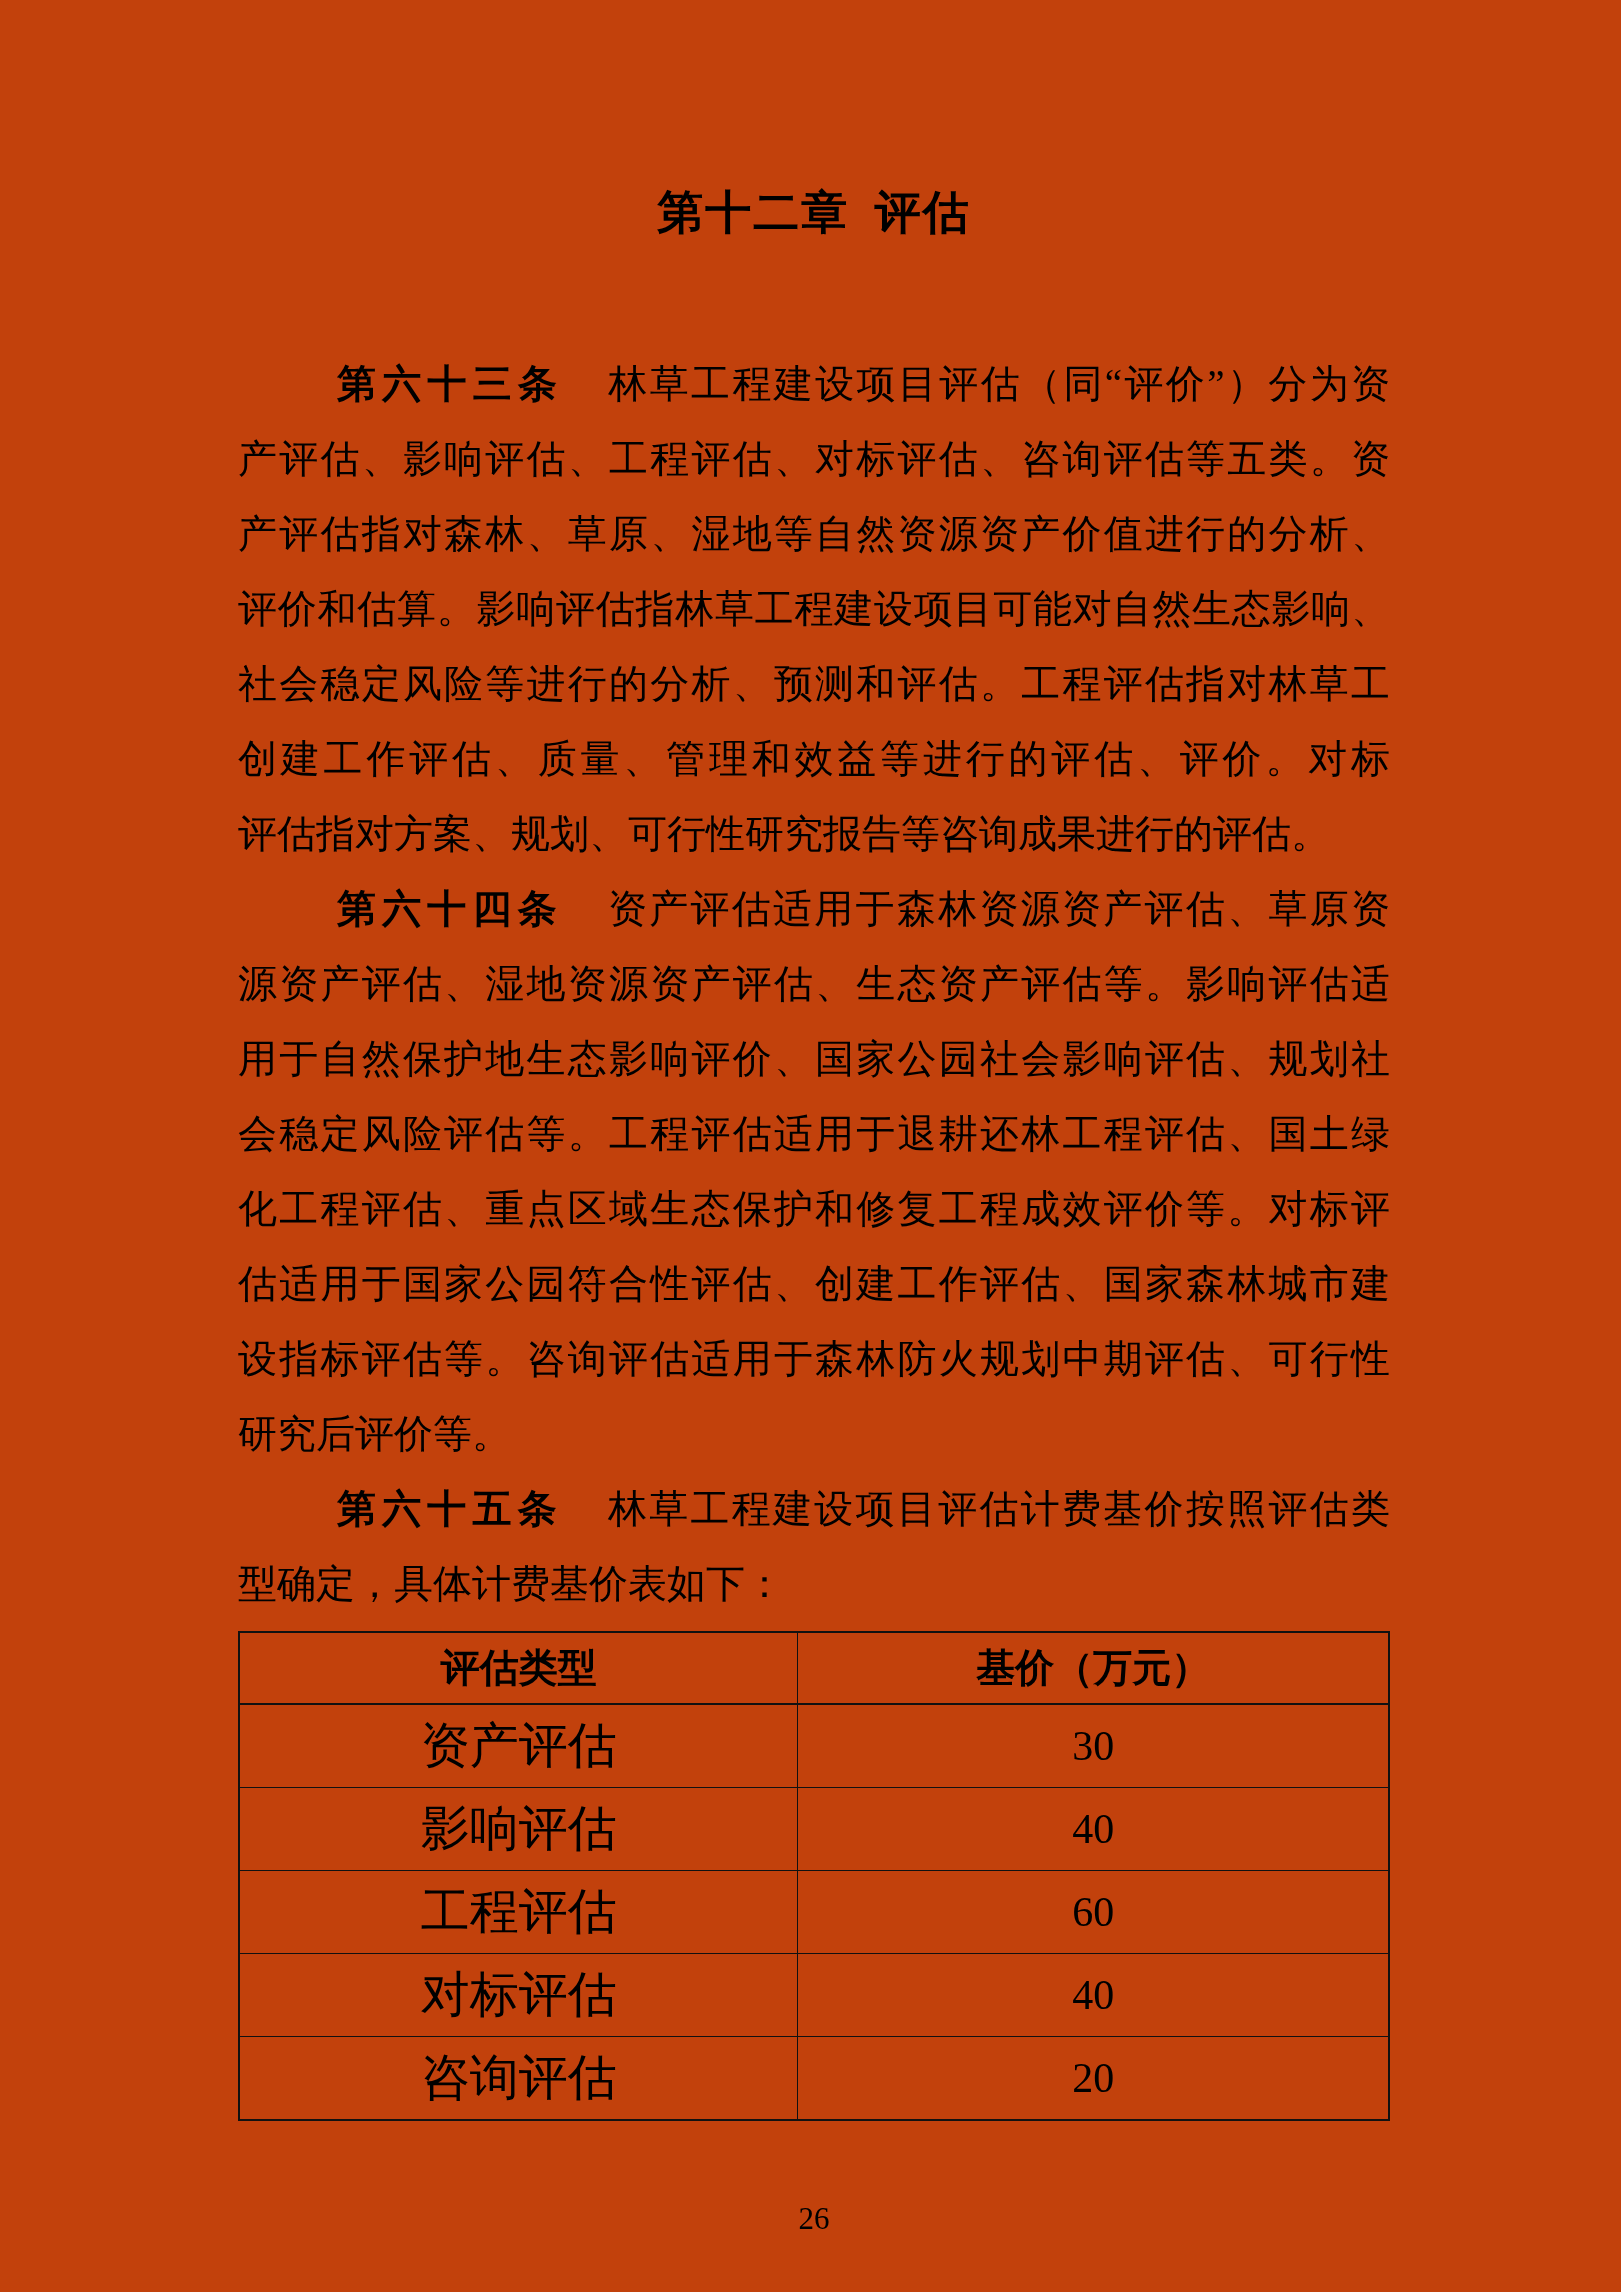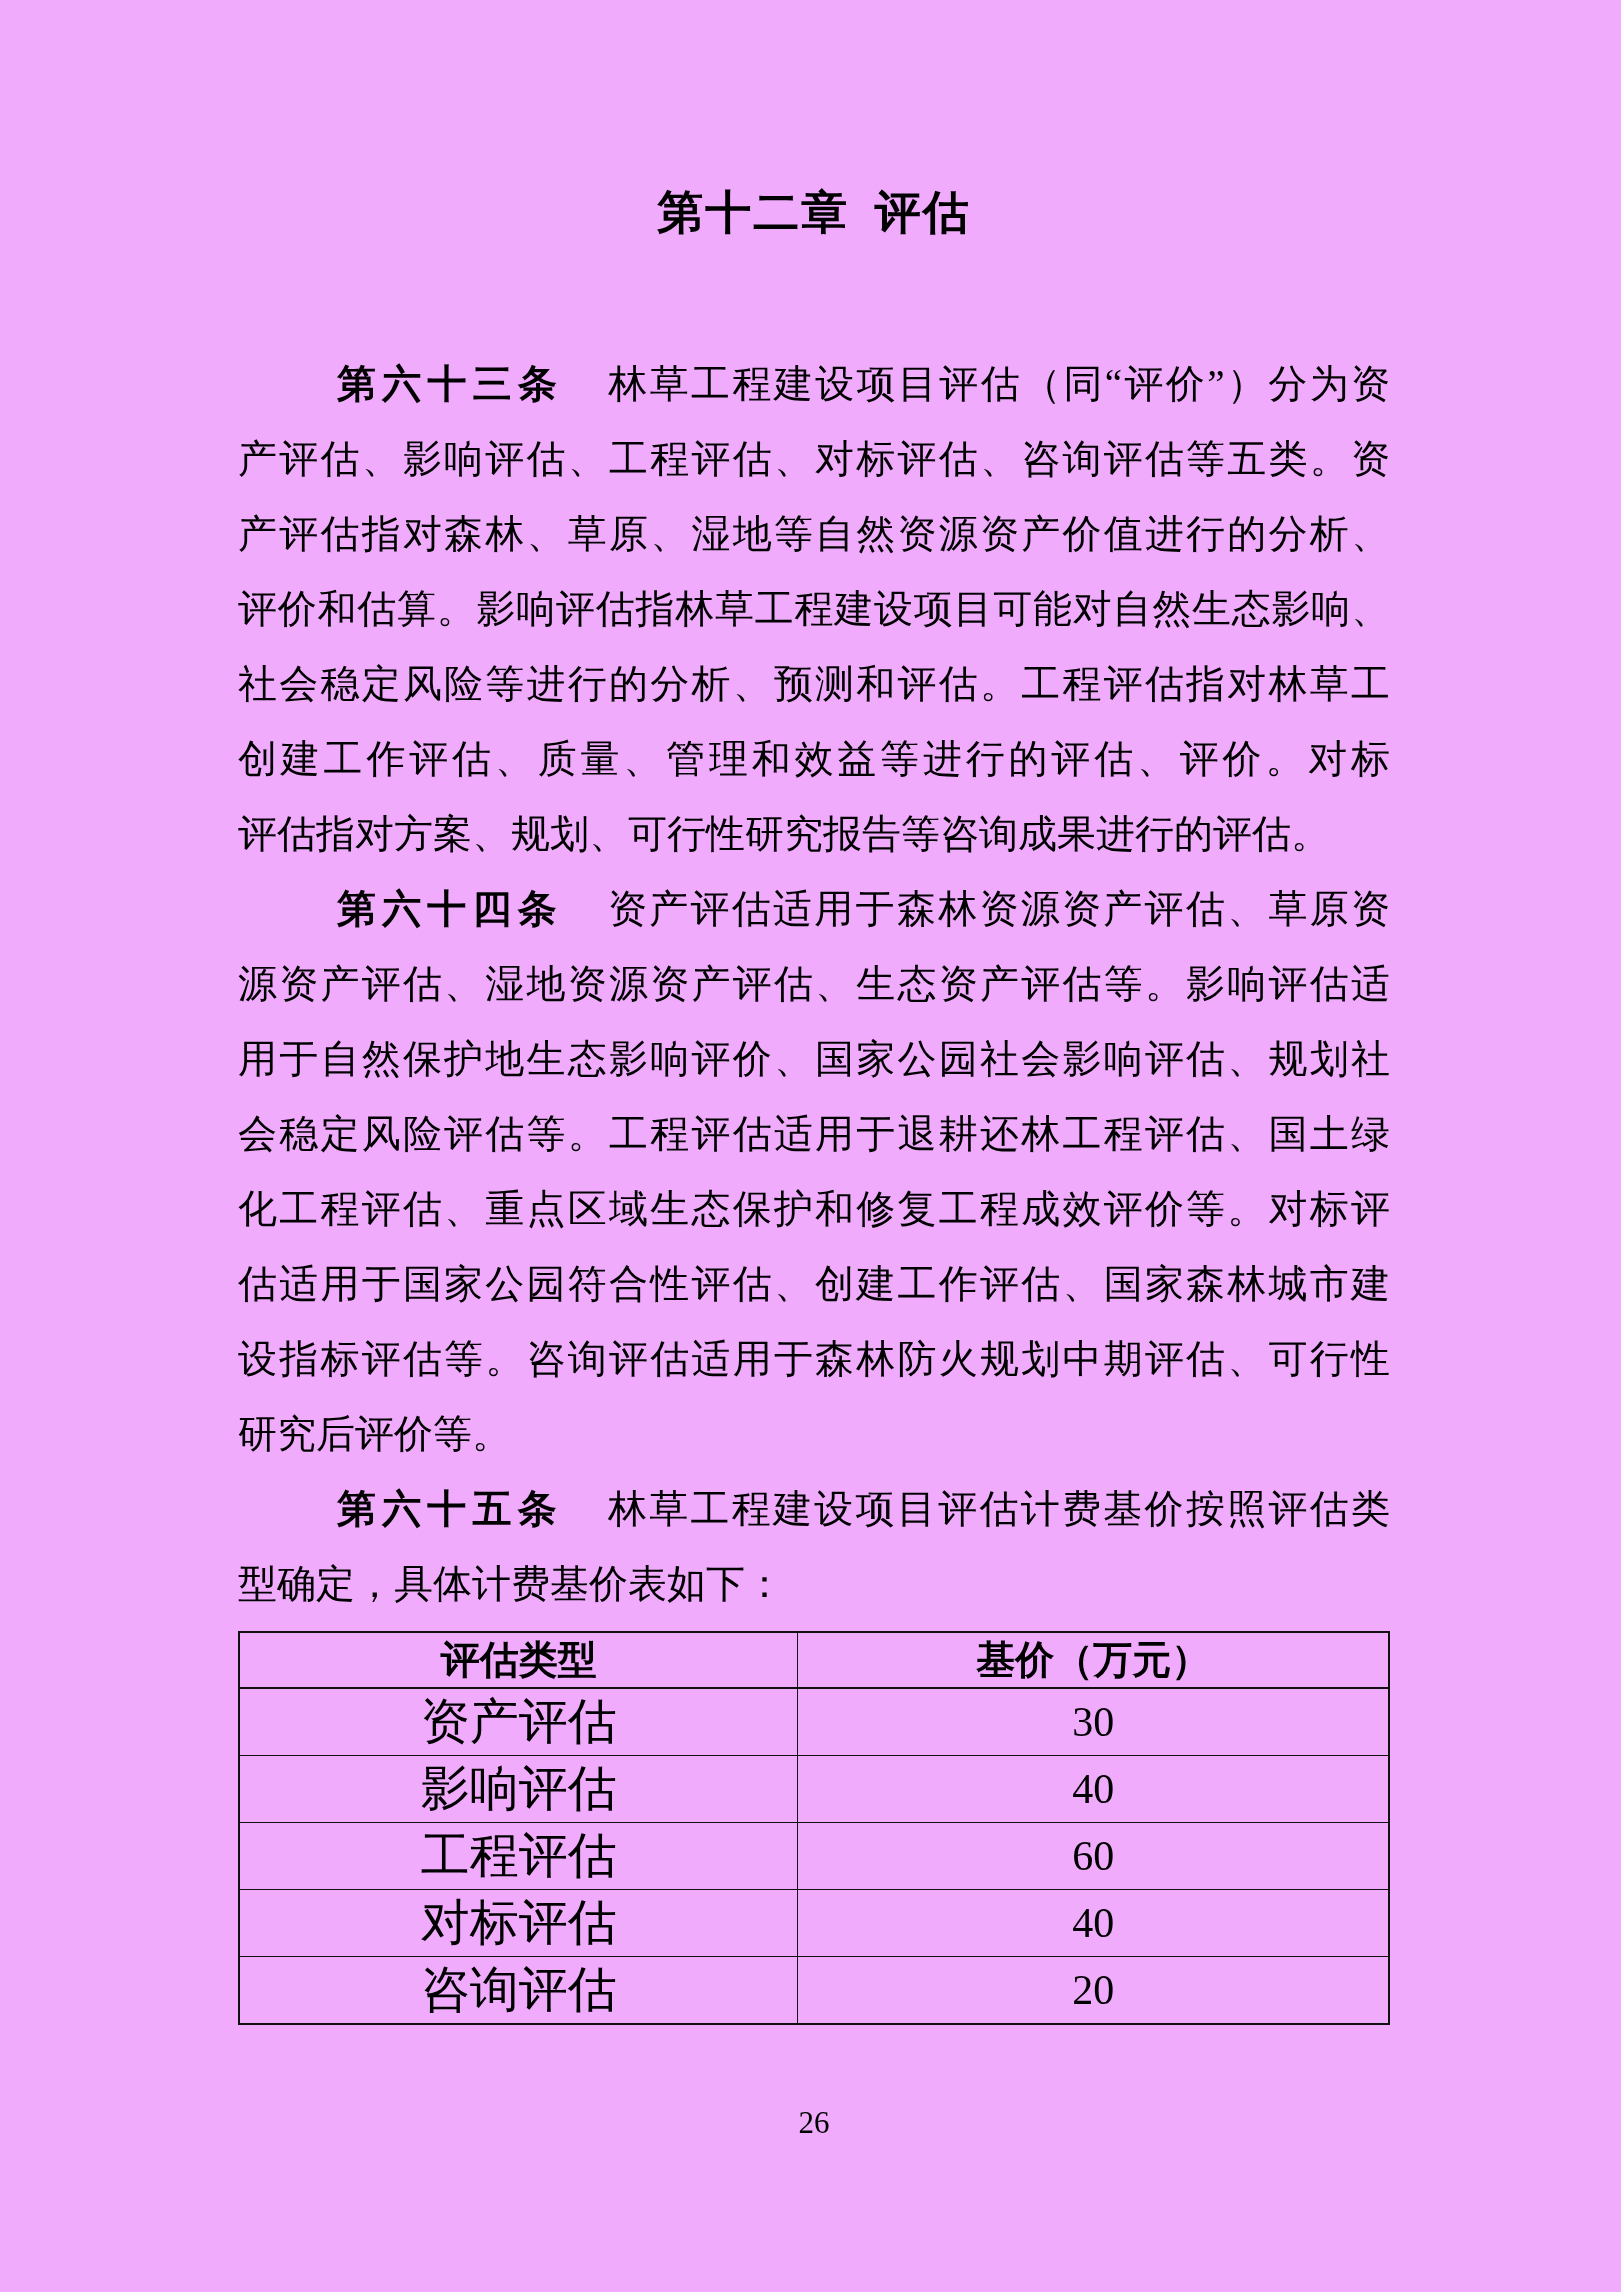--- a/index.html
+++ b/index.html
@@ -1,21 +1,21 @@
 <!DOCTYPE html>
 <html><head>
 <meta charset="utf-8">
 <style>
   html, body { margin: 0; padding: 0; background: #e8e8e8; }
   .page {
     position: relative;
     width: 1621px;
     height: 2293px;
     margin: 0 auto;
-    background: #f0abfc;
+    background: #c2410c;
     color: #000;
     font-family: "Liberation Serif", "DejaVu Serif", serif;
     box-sizing: border-box;
     padding: 181px 231px 0 238px;
     overflow: hidden;
   }
   .title {
     margin: 0;
     text-align: center;
     font-family: "Liberation Sans", "DejaVu Sans", sans-serif;
@@ -49,21 +49,21 @@
   table.fee {
     width: 100%;
     border-collapse: collapse;
     table-layout: fixed;
     margin-top: 9.8px;
     border: 2px solid #111;
   }
   table.fee th, table.fee td {
     border: 1.5px solid #111;
     height: 54px;
-    padding: 0;
+    padding: 8px;
     text-align: center;
     vertical-align: middle;
     overflow: hidden;
   }
   table.fee thead th {
     font-family: "Liberation Sans", "DejaVu Sans", sans-serif;
     font-weight: 700;
     font-size: 39px;
     border-bottom: 2.9px solid #111;
   }

